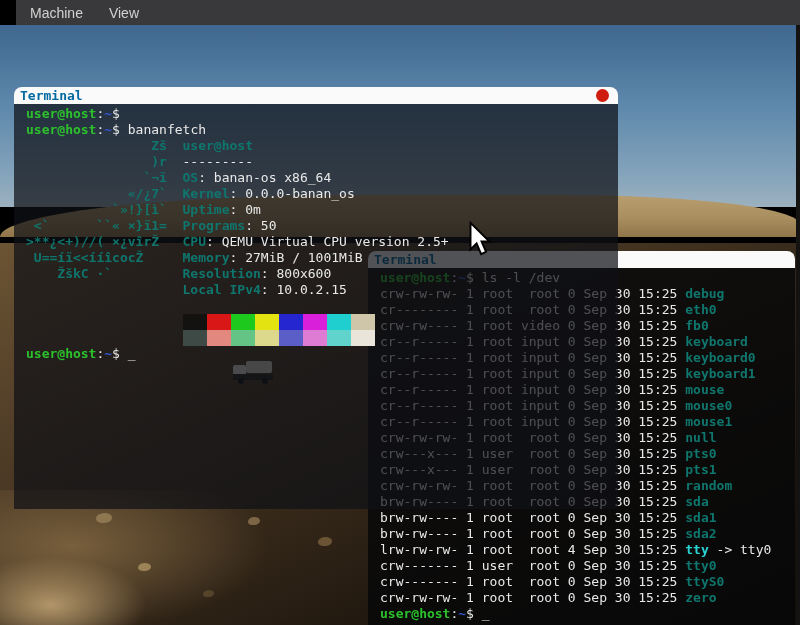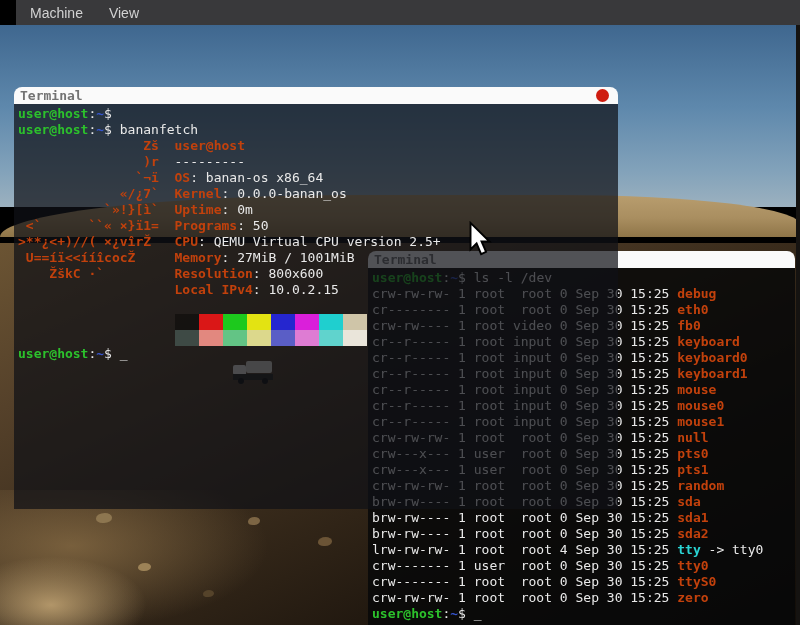--- a/index.html
+++ b/index.html
@@ -35,32 +35,32 @@
   .truck-cab{position:absolute;left:233px;top:340px;width:13px;height:10px;background:#e6e3da;border-radius:2px 2px 0 2px;}
   .truck-bed{position:absolute;left:233px;top:349px;width:40px;height:6px;background:#23201a;}
   .truck-wheel{position:absolute;width:6px;height:6px;background:#0d0c0a;border-radius:50%;top:353px;}
 
   
   .term{position:absolute;border-radius:8px 8px 0 0;}
   #term1{left:14px;top:87px;width:604px;height:422px;z-index:10;}
   #term2{left:368px;top:251px;width:427px;height:374px;z-index:5;}
   .titlebar{height:17px;background:#fafafa;border-radius:8px 8px 0 0;position:relative;
             display:flex;align-items:center;}
-  .title-text{font-family:"DejaVu Sans Mono",monospace;font-size:13px;font-weight:bold;color:#737373;
+  .title-text{font-family:"DejaVu Sans Mono",monospace;font-size:13px;font-weight:bold;color:#0369a1;
               padding-left:6px;line-height:17px;}
   .close-btn{position:absolute;right:9px;top:2px;width:13px;height:13px;border-radius:50%;background:#cf1d10;}
   .term-body{position:absolute;left:0;right:0;top:17px;bottom:0;padding:2px 0 0 4px;
              box-sizing:border-box;overflow:hidden;white-space:pre;}
   #term1 .term-body{background:rgba(15,17,22,0.72);}
   #term2 .term-body{background:rgba(6,7,8,0.82);}
-  .tl{height:16px;line-height:16px;font-size:13px;}
+  .tl{height:16px;line-height:16px;font-size:13px;margin-left:8px;}
   .g{color:#2cc12c;font-weight:bold;}
   .w{color:#e9e9e9;}
   .bl{color:#3555d2;font-weight:bold;}
-  .y{color:#c2410c;font-weight:bold;}
+  .y{color:#0f766e;font-weight:bold;}
   .c{color:#2ad4d4;font-weight:bold;text-align:center;}
   .blk{display:inline-block;width:24px;height:16px;vertical-align:top;}
 
   
   #pointer{position:absolute;left:468px;top:221px;z-index:40;}
 </style>
 </head>
 <body>
 
 <div id="screen">

